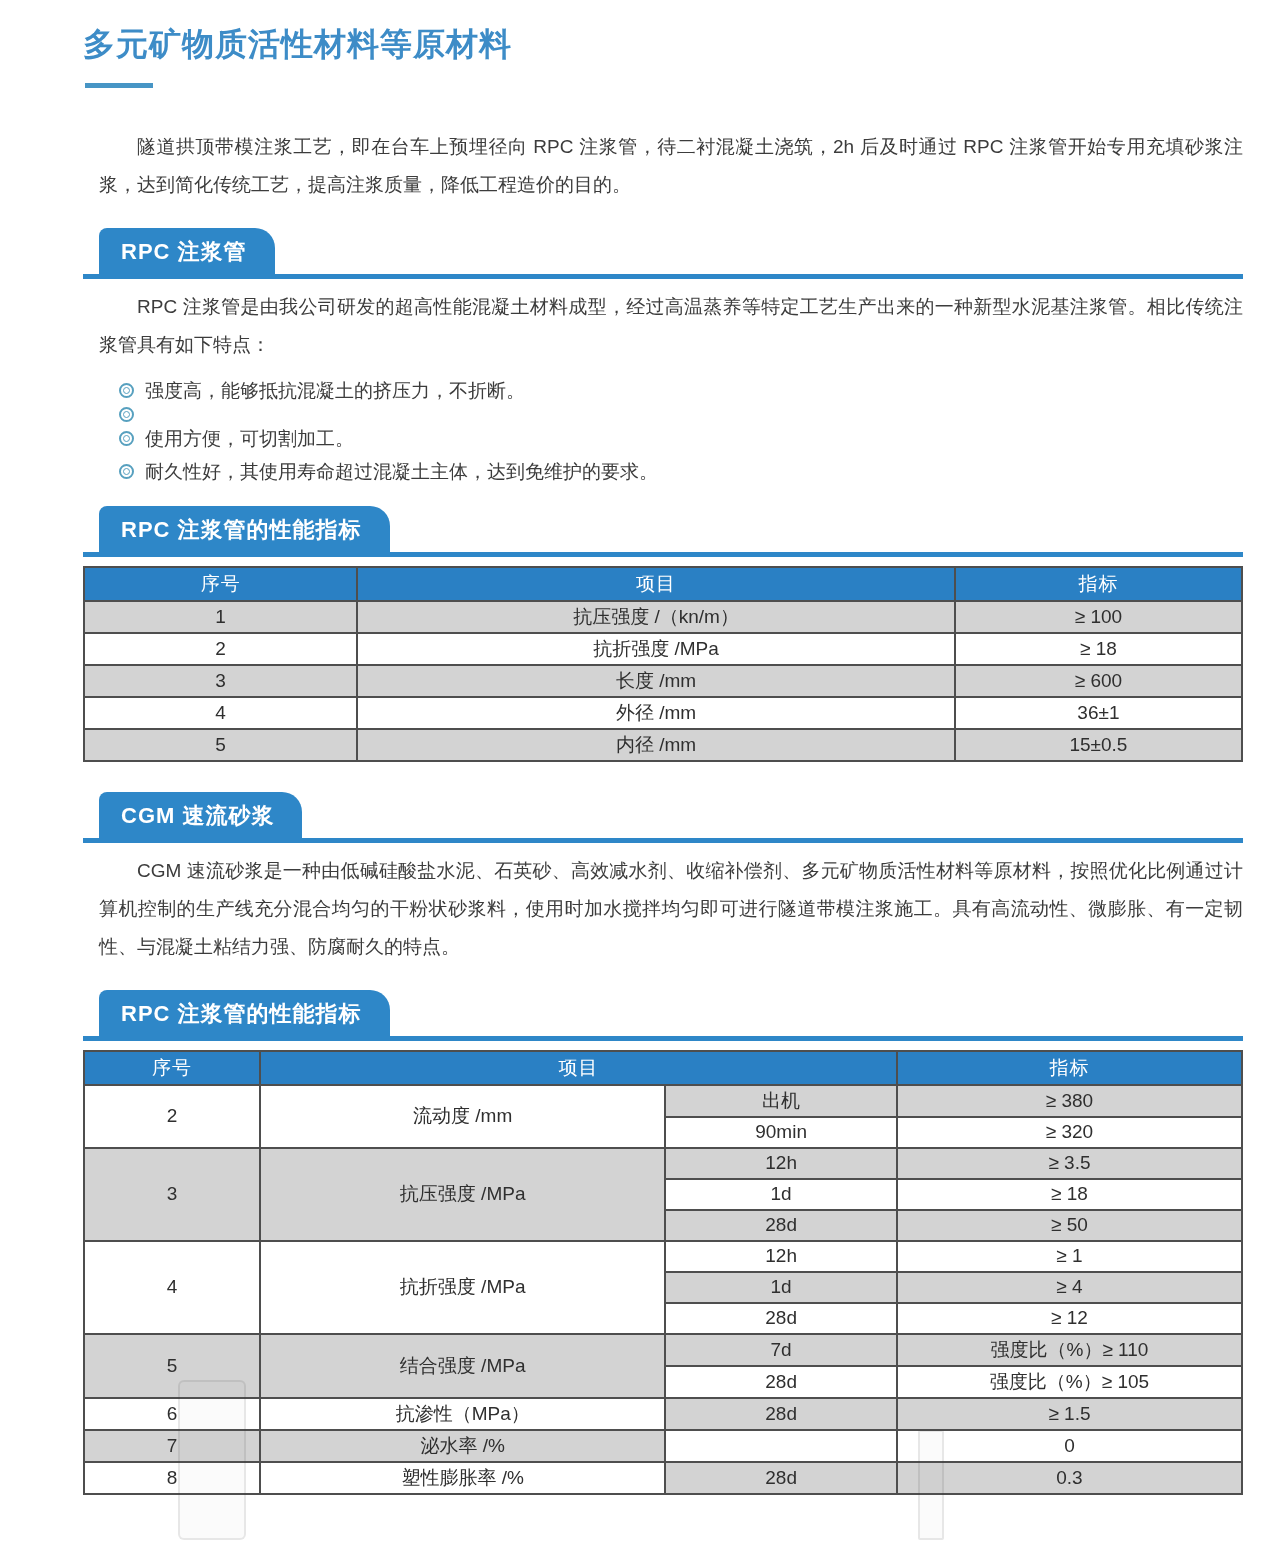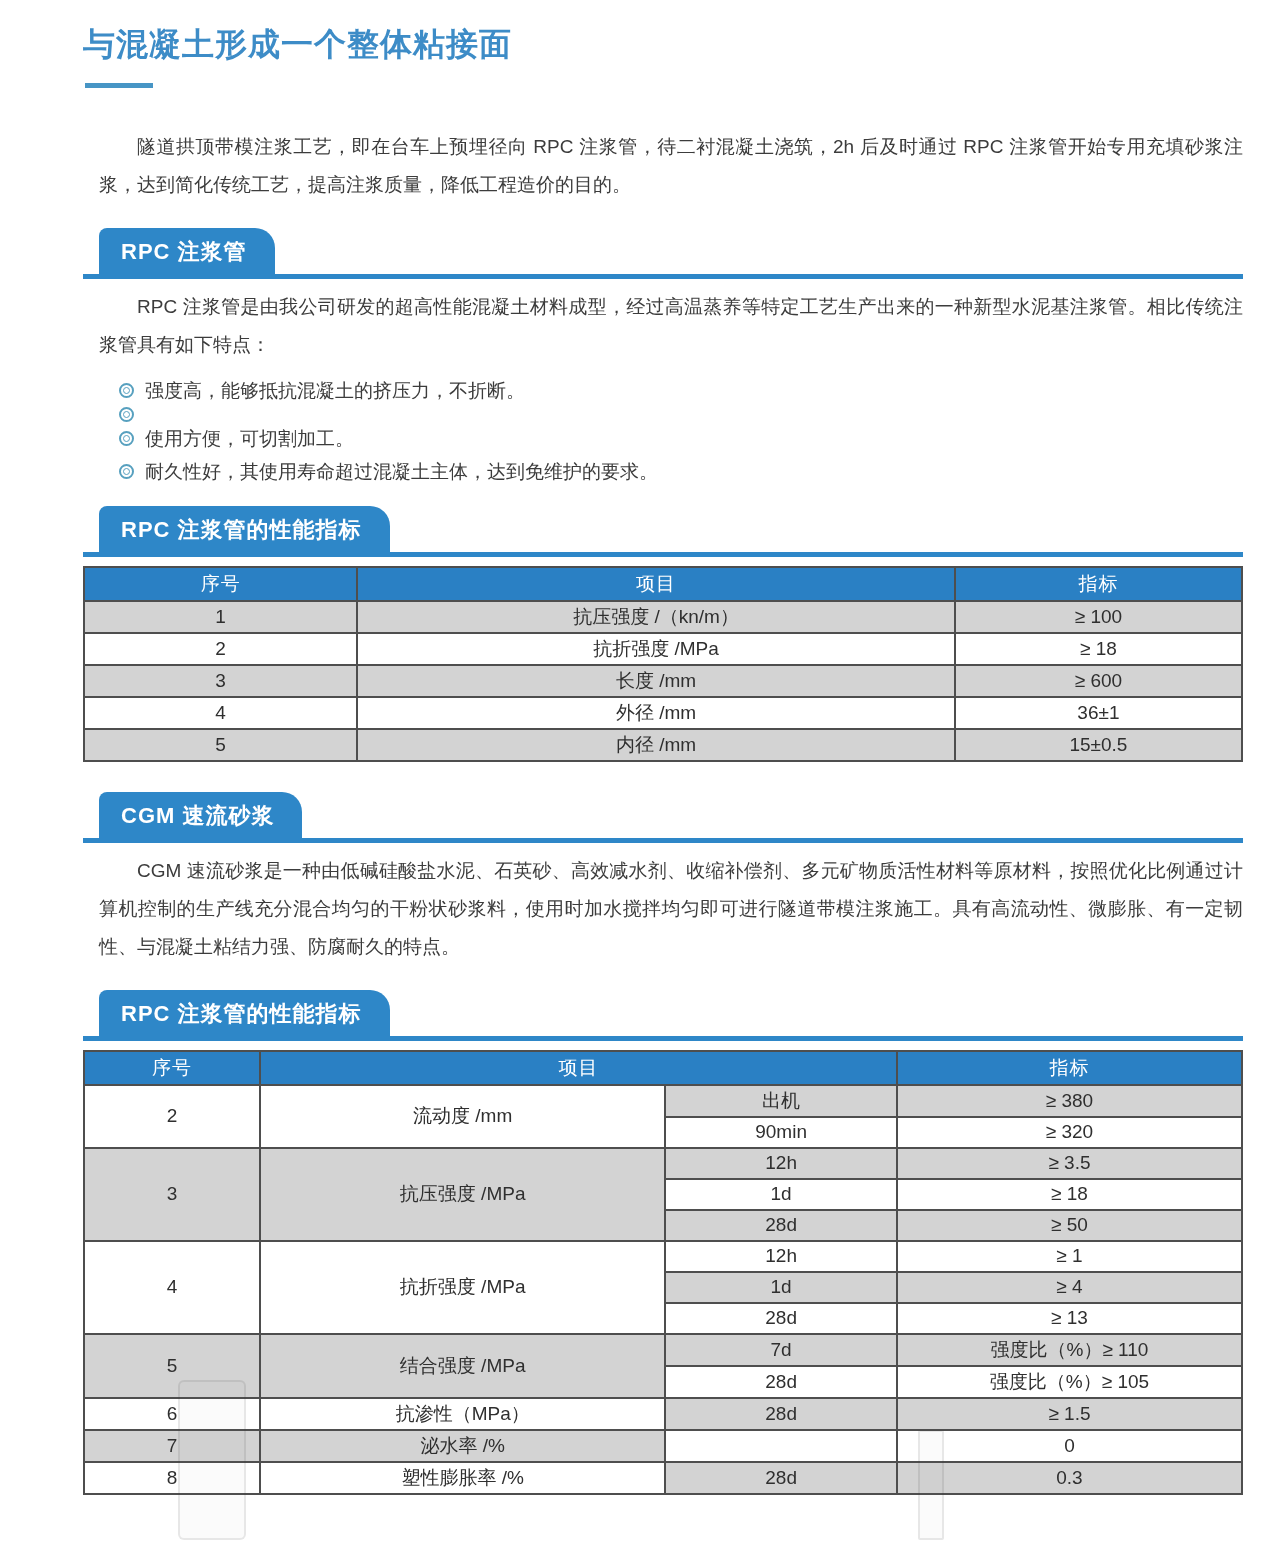--- a/index.html
+++ b/index.html
@@ -72,21 +72,21 @@
     border-radius:6px;background:rgba(120,120,120,.03);
   }
   .ghost-a{left:178px;top:1380px;width:68px;height:160px;}
   .ghost-b{left:918px;top:1430px;width:26px;height:110px;border-radius:2px;}
 </style>
 </head>
 <body>
 
 <div class="page">
 
-  <h1 class="page-title">与混凝土形成一个整体粘接面</h1>
+  <h1 class="page-title">多元矿物质活性材料等原材料</h1>
   <div class="title-dash"></div>
 
   <p class="para">隧道拱顶带模注浆工艺，即在台车上预埋径向 RPC 注浆管，待二衬混凝土浇筑，2h 后及时通过 RPC 注浆管开始专用充填砂浆注浆，达到简化传统工艺，提高注浆质量，降低工程造价的目的。</p>
 
   <div class="section-tab-row">
     <span class="section-tab">RPC 注浆管</span>
   </div>
   <p class="para tight">RPC 注浆管是由我公司研发的超高性能混凝土材料成型，经过高温蒸养等特定工艺生产出来的一种新型水泥基注浆管。相比传统注浆管具有如下特点：</p>
   <ul class="bullets" id="rpc-bullets">
       <li>
@@ -203,21 +203,21 @@
           <td rowspan="3" class="white">抗折强度 /MPa</td>
           <td class="white">12h</td>
           <td class="white">≥ 1</td>
         </tr>
         <tr>
           <td class="gray">1d</td>
           <td class="gray">≥ 4</td>
         </tr>
         <tr>
           <td class="white">28d</td>
-          <td class="white">≥ 13</td>
+          <td class="white">≥ 12</td>
         </tr>
         <tr>
           <td rowspan="2" class="gray">5</td>
           <td rowspan="2" class="gray">结合强度 /MPa</td>
           <td class="gray">7d</td>
           <td class="gray">强度比（%）≥ 110</td>
         </tr>
         <tr>
           <td class="white">28d</td>
           <td class="white">强度比（%）≥ 105</td>

